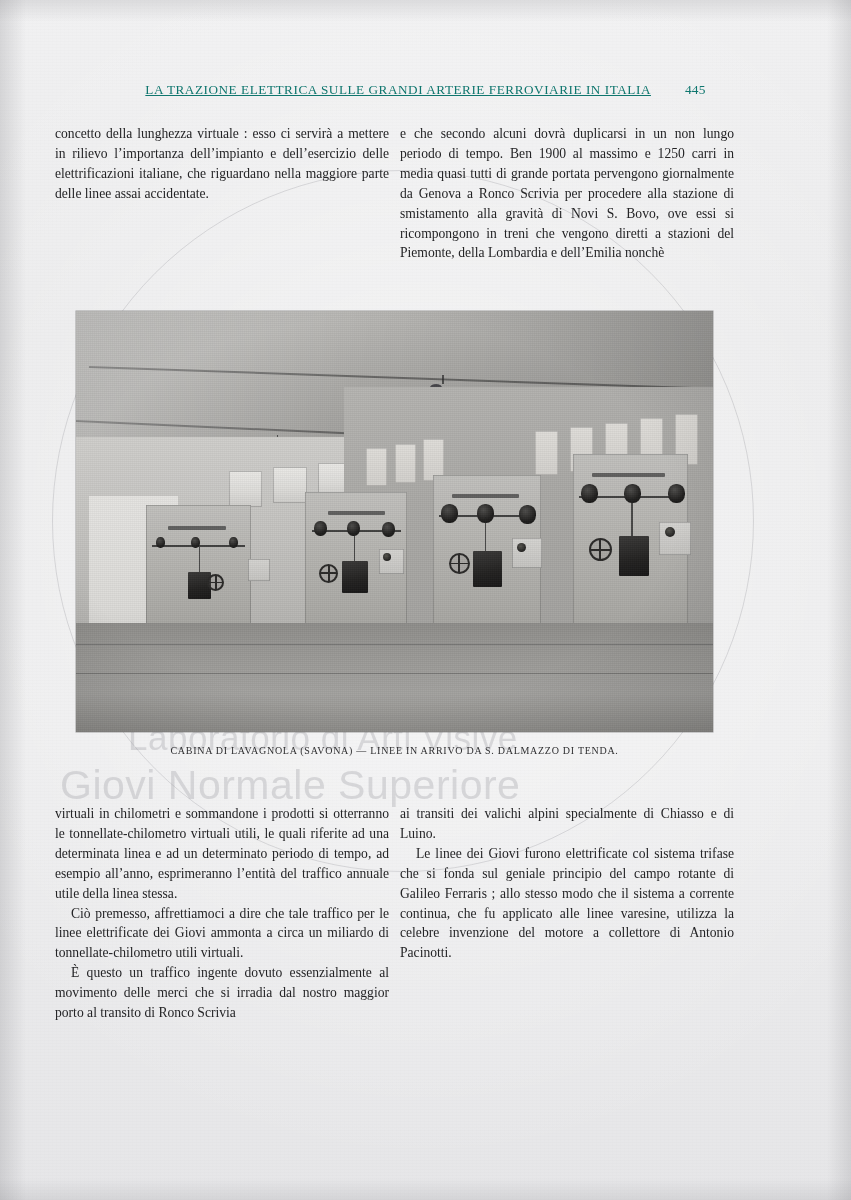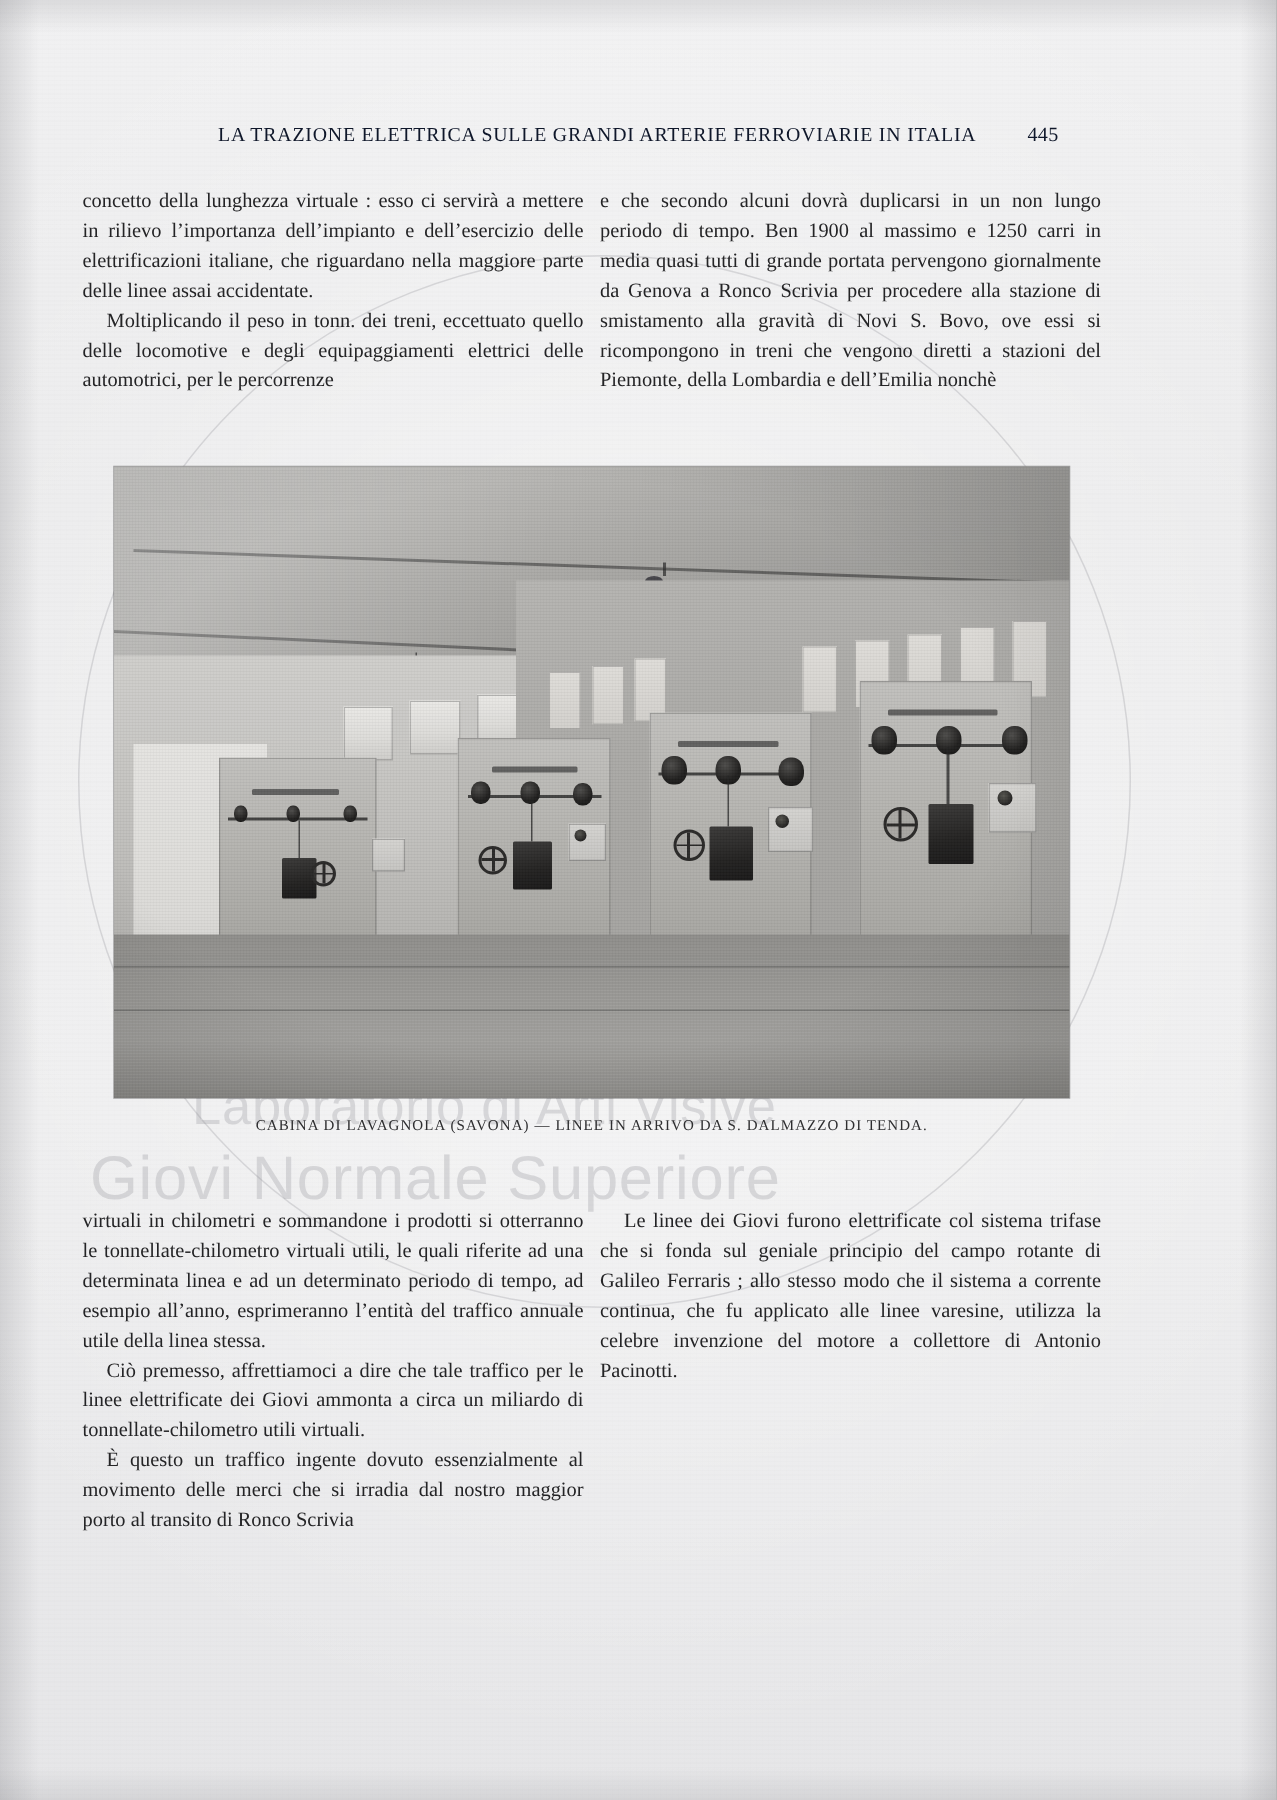--- a/index.html
+++ b/index.html
@@ -78,22 +78,23 @@
   .content { position: relative; z-index: 4; }
 
   .running-head {
     position: absolute;
     left: 0; right: 0;
     top: 82px;
     text-align: center;
     font-family: "Liberation Serif", serif;
     font-size: 13.2px;
     letter-spacing: .55px;
-    color: #0f172a;
+    color: #0f766e;
     white-space: nowrap;
+    text-decoration: underline;
   }
   .running-head .folio {
     display: inline-block;
     margin-left: 34px;
     font-size: 13.4px;
     letter-spacing: .2px;
   }
 
   .col {
     position: absolute;
@@ -294,21 +295,20 @@
   <div class="watermark wm-line2">Giovi Normale Superiore</div>
 
   <div class="content">
 
     <div class="running-head">
       <span>LA TRAZIONE ELETTRICA SULLE GRANDI ARTERIE FERROVIARIE IN ITALIA</span><span class="folio">445</span>
     </div>
 
     <div class="col col-left top-left">
       <p>concetto della lunghezza virtuale : esso ci servirà a mettere in rilievo l’importanza dell’impianto e dell’esercizio delle elettrificazioni italiane, che riguardano nella maggiore parte delle linee assai accidentate.</p>
-      <p class="indent">Moltiplicando il peso in tonn. dei treni, eccettuato quello delle locomotive e degli equipaggiamenti elettrici delle automotrici, per le percorrenze</p>
     </div>
 
     <div class="col col-right top-right">
       <p>e che secondo alcuni dovrà duplicarsi in un non lungo periodo di tempo. Ben 1900 al massimo e 1250 carri in media quasi tutti di grande portata pervengono giornalmente da Genova a Ronco Scrivia per procedere alla stazione di smistamento alla gravità di Novi S. Bovo, ove essi si ricompongono in treni che vengono diretti a stazioni del Piemonte, della Lombardia e dell’Emilia nonchè</p>
     </div>
 
     <div class="photo-frame">
       <div class="photo-inner">
 
         <div class="ceiling"></div>
@@ -398,19 +398,20 @@
 
     <div class="caption">CABINA DI LAVAGNOLA (SAVONA) — LINEE IN ARRIVO DA S. DALMAZZO DI TENDA.</div>
 
     <div class="col col-left bot-left">
       <p>virtuali in chilometri e sommandone i prodotti si otterranno le tonnellate-chilometro virtuali utili, le quali riferite ad una determinata linea e ad un determinato periodo di tempo, ad esempio all’anno, esprimeranno l’entità del traffico annuale utile della linea stessa.</p>
       <p class="indent">Ciò premesso, affrettiamoci a dire che tale traffico per le linee elettrificate dei Giovi ammonta a circa un miliardo di tonnellate-chilometro utili virtuali.</p>
       <p class="indent">È questo un traffico ingente dovuto essenzialmente al movimento delle merci che si irradia dal nostro maggior porto al transito di Ronco Scrivia</p>
     </div>
 
     <div class="col col-right bot-right">
+      <p>ai transiti dei valichi alpini specialmente di Chiasso e di Luino.</p>
       <p class="indent">Le linee dei Giovi furono elettrificate col sistema trifase che si fonda sul geniale principio del campo rotante di Galileo Ferraris ; allo stesso modo che il sistema a corrente continua, che fu applicato alle linee varesine, utilizza la celebre invenzione del motore a collettore di Antonio Pacinotti.</p>
     </div>
 
   </div>
 
   <div class="edge-shade"></div>
 </div>
 
 </body></html>

